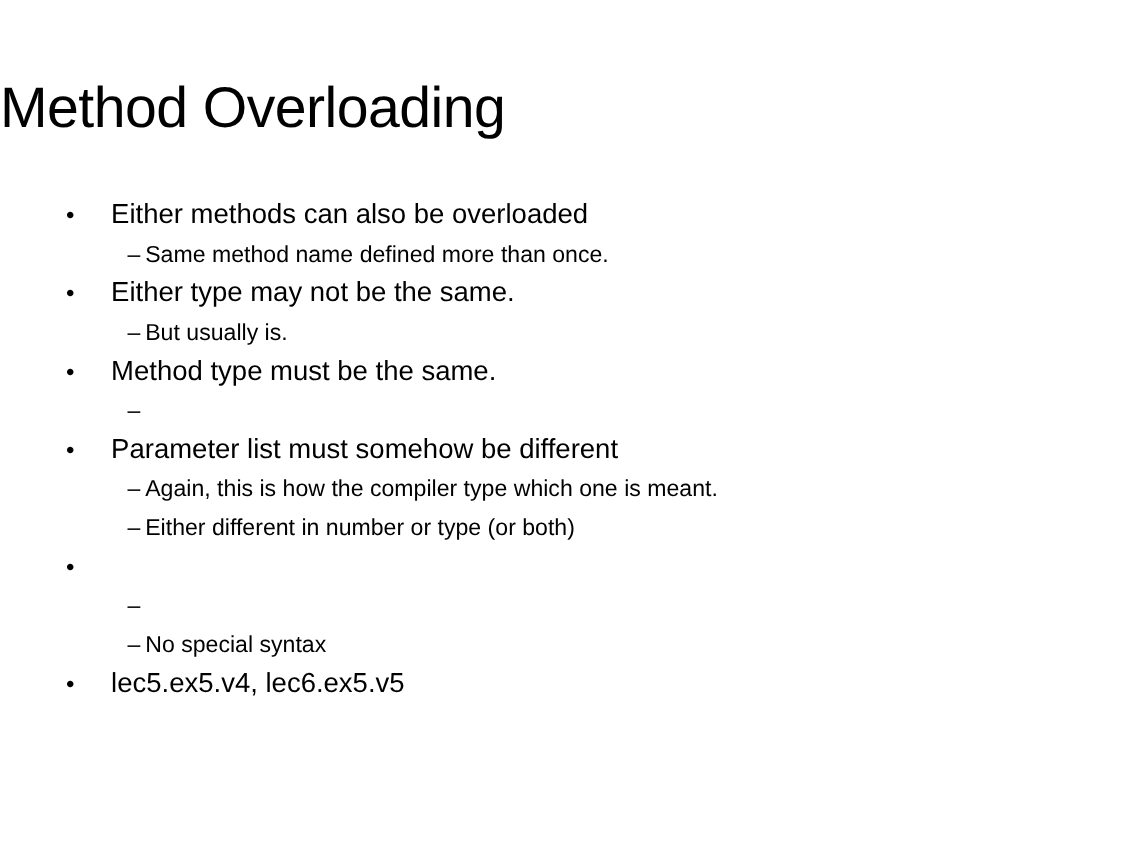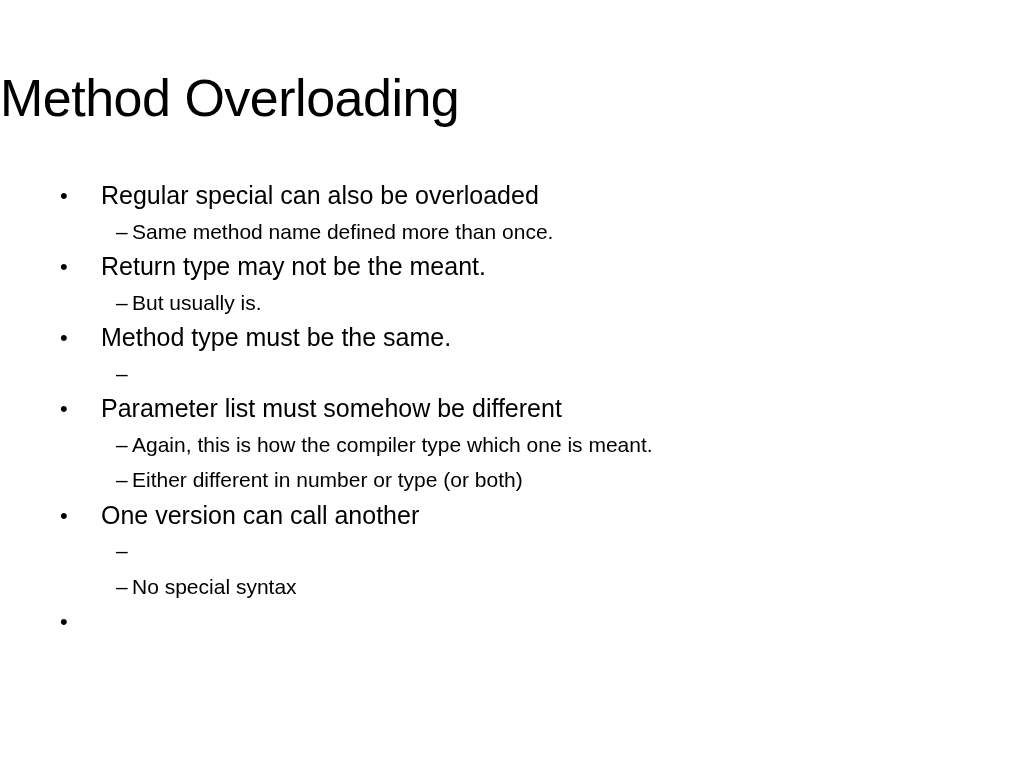--- a/index.html
+++ b/index.html
@@ -71,29 +71,29 @@
     }
   </style>
 </head>
 <body>
 
 <h1 class="slide-title">Method Overloading</h1>
 
 <div class="content">
   <div class="item level-1">
     <span class="marker">•</span>
-    <span class="text">Regular special can also be overloaded</span>
+    <span class="text">Either methods can also be overloaded</span>
   </div>
   <div class="item level-2">
     <span class="marker">–</span>
     <span class="text">Same method name defined more than once.</span>
   </div>
   <div class="item level-1">
     <span class="marker">•</span>
-    <span class="text">Return type may not be the meant.</span>
+    <span class="text">Either type may not be the same.</span>
   </div>
   <div class="item level-2">
     <span class="marker">–</span>
     <span class="text">But usually is.</span>
   </div>
   <div class="item level-1">
     <span class="marker">•</span>
     <span class="text">Method type must be the same.</span>
   </div>
   <div class="item level-2">
@@ -106,25 +106,25 @@
   <div class="item level-2">
     <span class="marker">–</span>
     <span class="text">Again, this is how the compiler type which one is meant.</span>
   </div>
   <div class="item level-2">
     <span class="marker">–</span>
     <span class="text">Either different in number or type (or both)</span>
   </div>
   <div class="item level-1">
     <span class="marker">•</span>
-    <span class="text">One version can call another</span>
   </div>
   <div class="item level-2">
     <span class="marker">–</span>
   </div>
   <div class="item level-2">
     <span class="marker">–</span>
     <span class="text">No special syntax</span>
   </div>
   <div class="item level-1">
     <span class="marker">•</span>
+    <span class="text">lec5.ex5.v4, lec6.ex5.v5</span>
   </div>
 </div>
 
 </body></html>

